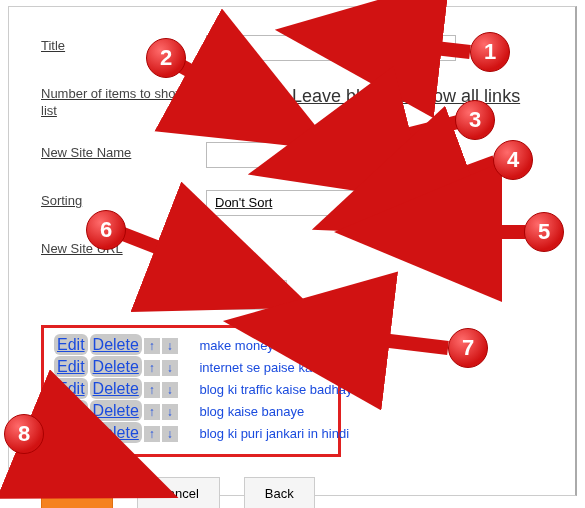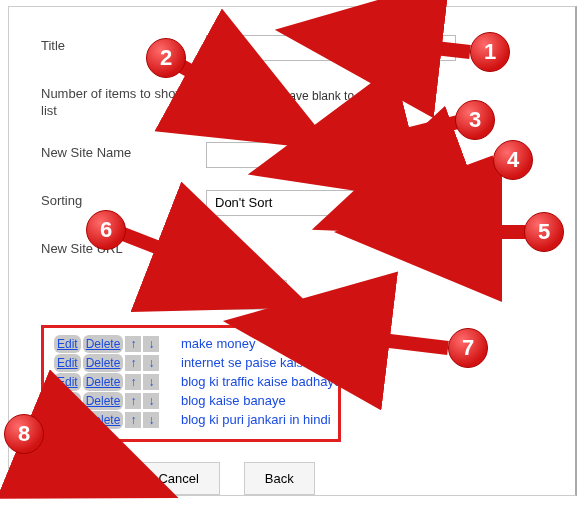--- a/index.html
+++ b/index.html
@@ -8,21 +8,21 @@
     .panel {
       margin: 6px 8px;
       border: 1px solid #ccc;
       border-right: 2px solid #aaa;
       padding: 28px 32px 20px 32px;
       background: #fff;
       position: relative;
       height: 490px;
     }
     
-    .form-row { display: flex; align-items: flex-start; margin-bottom: 22px; }
+    .form-row { display: flex; align-items: flex-start; margin-bottom: 22px; text-decoration: underline; }
     .label { width: 165px; color: #444; line-height: 1.3; padding-top: 3px; }
     .field { flex: 1; display: flex; align-items: center; }
     
     input[type="text"] {
       border: 1px solid #bbb;
       padding: 4px 6px;
       font-size: 13px;
       height: 26px;
       background: #fff;
     }
@@ -31,21 +31,21 @@
     
     select {
       border: 1px solid #bbb;
       padding: 3px 4px;
       font-size: 13px;
       height: 26px;
       width: 200px;
       background: #fff;
     }
     
-    .hint { margin-left: 10px; color: #333; font-size: 12px; }
+    .hint { margin-left: 26px; color: #333; font-size: 18px; }
     
     .add-link-row { margin-left: 165px; margin-bottom: 15px; }
     .btn-addlink {
       border: 1px solid #ccc;
       background: #f5f5f5;
       color: #aaa;
       padding: 7px 14px;
       font-size: 12px;
       font-weight: bold;
       cursor: pointer;
@@ -57,21 +57,21 @@
       width: 300px;
     }
     .list-item { margin-bottom: 4px; white-space: nowrap; }
     .editdel {
       background: #c9c9c9;
       color: #1a4bde;
       padding: 2px 3px;
       margin-right: 2px;
       text-decoration: underline;
       cursor: pointer;
-      font-size: 12px;
+      font-size: 16px;
       border-radius: 6px;
     }
     .arrow-btn { background: #c9c9c9; color: #1a4bde; padding: 1px 5px; margin-right: 2px; cursor: pointer; font-size: 12px; }
     .link-text { color: #1a4bde; margin-left: 16px; font-size: 13px; }
     
     .btn-row { margin-top: 20px; display: flex; gap: 24px; }
     .btn {
       padding: 8px 20px;
       border: 1px solid #ccc;
       background: #f5f5f5;

